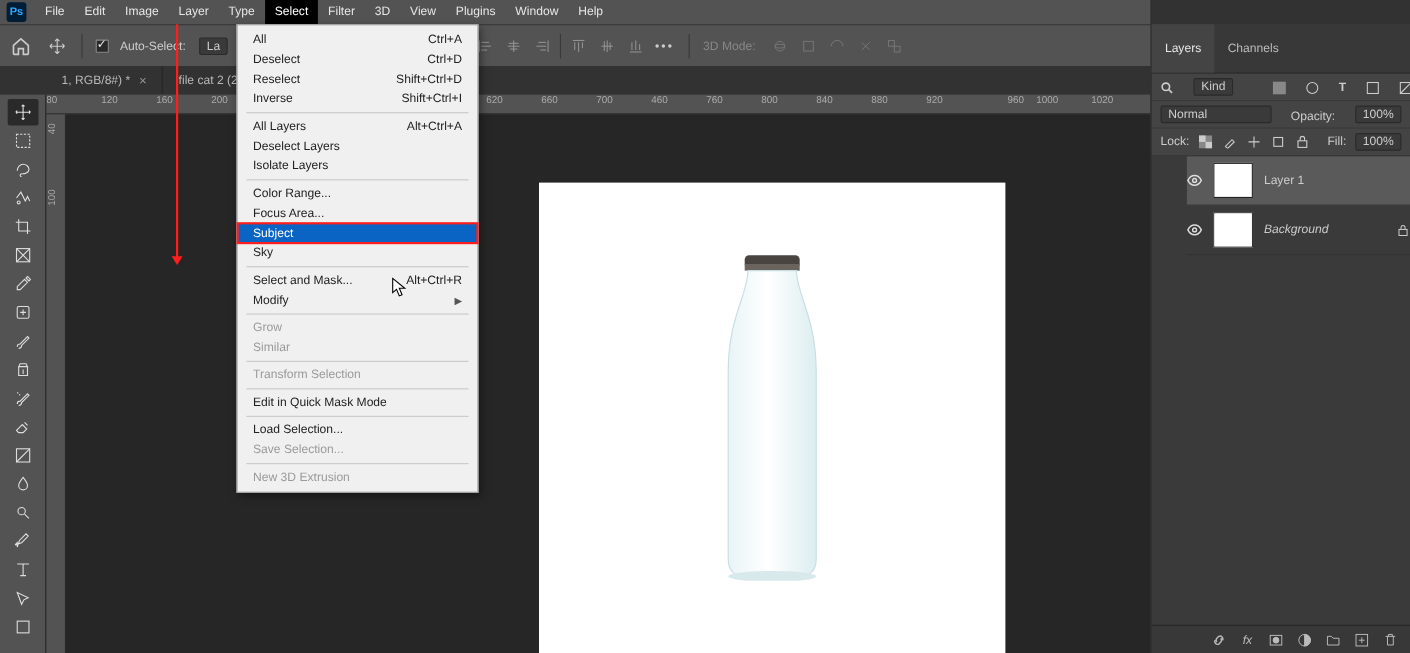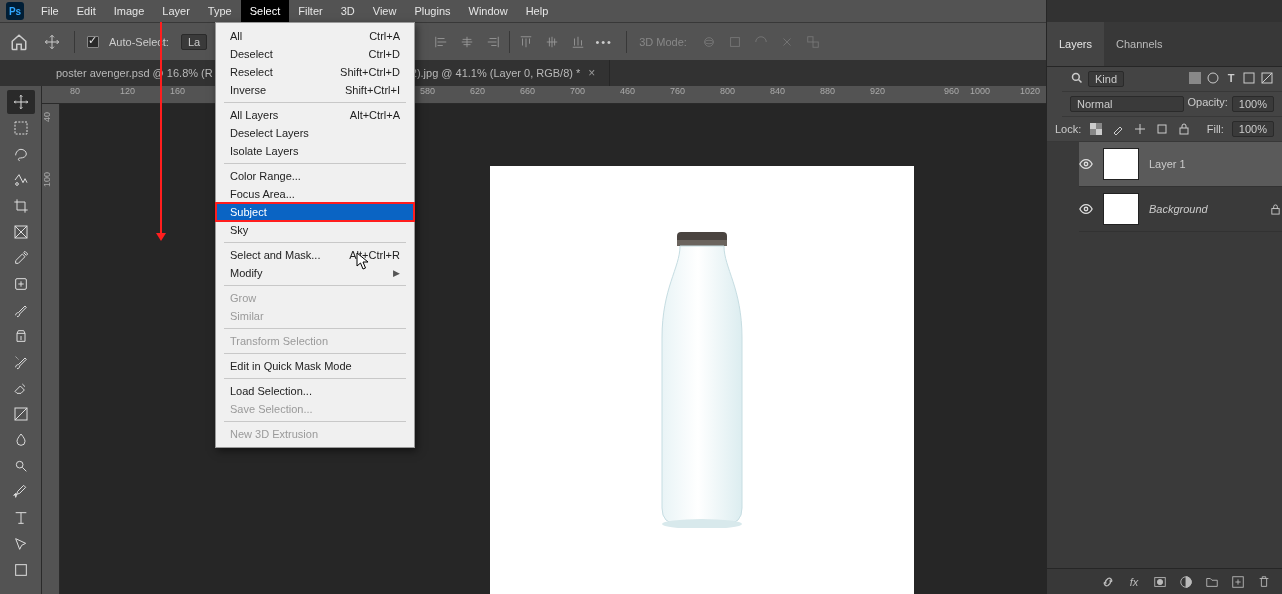--- a/index.html
+++ b/index.html
@@ -13,45 +13,45 @@
 .checkbx { width: 12px; height: 12px; background: #2a2a2a; border: 1px solid #888; display: inline-block; vertical-align: middle; margin-right: 4px; border-radius: 1px; position: relative; }
 .checkbx.checked::after { content: "✓"; position: absolute; top: -3px; left: 0; font-size: 11px; color: #e6e6e6; }
 .optgroup { display: flex; align-items: center; gap: 6px; }
 .sep { width: 1px; height: 22px; background: #383838; }
 .opt-icon { width: 20px; height: 20px; display: inline-flex; align-items: center; justify-content: center; color: #ccc; }
 .tabs { height: 26px; background: #323232; display: flex; align-items: stretch; padding-left: 42px; }
 .tab { padding: 0 14px; display: flex; align-items: center; color: #b8b8b8; border-right: 1px solid #262626; position: relative; cursor: pointer; }
 .tab.active { background: #323232; border-bottom: 1px solid #323232; }
 .tab .close { margin-left: 8px; font-size: 12px; color: #999; }
 .ruler-h { position: absolute; top: 86px; left: 42px; right: 236px; height: 18px; background: #535353; border-bottom: 1px solid #2a2a2a; overflow: hidden; }
-.ruler-h .tick { position: absolute; top: 0; height: 14px; color: #aaa; font-size: 9px; display: flex; align-items: flex-start; margin-left: 28px; }
+.ruler-h .tick { position: absolute; top: 0; height: 14px; color: #aaa; font-size: 9px; display: flex; align-items: flex-start; }
 .ruler-v { position: absolute; top: 104px; left: 42px; width: 18px; bottom: 0; background: #535353; border-right: 1px solid #2a2a2a; overflow: hidden; }
 .ruler-v .tick { position: absolute; left: 0; width: 18px; color: #aaa; font-size: 9px; writing-mode: vertical-rl; transform: rotate(180deg); }
 .toolbox { position: absolute; top: 86px; left: 0; width: 42px; bottom: 0; background: #535353; border-right: 1px solid #2a2a2a; display: flex; flex-direction: column; align-items: center; padding-top: 4px; gap: 2px; }
 .tool { width: 28px; height: 24px; display: flex; align-items: center; justify-content: center; color: #ddd; cursor: pointer; border-radius: 2px; }
 .tool.active { background: #2a2a2a; }
 .tool svg { width: 16px; height: 16px; }
 .canvas-area { position: absolute; top: 104px; left: 60px; right: 236px; bottom: 0; background: #262626; overflow: hidden; }
 .doc { position: absolute; top: 62px; left: 430px; width: 424px; height: 428px; background: #fff; }
 .bottle { position: absolute; left: 132px; top: 62px; width: 160px; height: 300px; }
 .annotation { position: absolute; top: 142px; left: 366px; color: #ff1e1e; font-weight: 700; text-shadow: 0 1px 2px rgba(0,0,0,.6); font-size: 14px; z-index: 6; }
 .arrow-down { position: absolute; left: 160px; top: 22px; width: 2px; height: 213px; background: #ff1e1e; z-index: 30; }
 .arrow-down::after { content: ""; position: absolute; bottom: -6px; left: -4px; width: 0; height: 0; border-left: 5px solid transparent; border-right: 5px solid transparent; border-top: 8px solid #ff1e1e; }
-.dropdown { position: absolute; top: 22px; left: 215px; width: 200px; background: #f0f0f0; color: #222; border: 1px solid #9a9a9a; box-shadow: 2px 3px 8px rgba(0,0,0,.5); z-index: 20; padding: 4px 0; }
+.dropdown { position: absolute; top: 22px; left: 215px; width: 220px; background: #f0f0f0; color: #222; border: 1px solid #9a9a9a; box-shadow: 2px 3px 8px rgba(0,0,0,.5); z-index: 20; padding: 4px 0; }
 .dd-item { padding: 3px 14px; display: flex; justify-content: space-between; align-items: center; cursor: pointer; position: relative; }
 .dd-item.disabled { color: #9a9a9a; }
 .dd-item.highlight { background: #0a64c4; color: #fff; outline: 2px solid #ff1e1e; outline-offset: -1px; }
 .dd-sep { height: 1px; background: #c8c8c8; margin: 3px 8px; }
 .dd-item .arrow { font-size: 9px; color: #555; }
 .panels { position: absolute; top: 0; right: 0; width: 236px; bottom: 0; background: #444; border-left: 1px solid #262626; display: flex; flex-direction: column; }
 .panel-gap { height: 22px; background: #323232; }
 .panel-tabs { display: flex; background: #383838; border-bottom: 1px solid #262626; }
 .panel-tab { padding: 16px 12px; color: #bbb; cursor: pointer; }
 .panel-tab.active { background: #444; color: #e6e6e6; }
-.panel-row { display: flex; align-items: flex-start; padding: 4px 8px; gap: 4px; background: #444; border-bottom: 1px solid #383838; margin-left: 15px; }
+.panel-row { display: flex; align-items: flex-end; padding: 4px 8px; gap: 18px; background: #444; border-bottom: 1px solid #383838; }
 .sel { background: #3a3a3a; border: 1px solid #2a2a2a; padding: 1px 6px; border-radius: 2px; color: #ccc; }
 .lock-row { padding: 4px 8px; background: #444; border-bottom: 1px solid #383838; display: flex; align-items: center; gap: 8px; }
 .layer-list { flex: 1; background: #3a3a3a; overflow: auto; }
 .layer { display: flex; align-items: center; padding: 6px 0; gap: 10px; border-bottom: 1px solid #323232; cursor: pointer; margin-left: 32px; }
 .layer.selected { background: #5a5a5a; }
 .eye { width: 14px; height: 14px; display: inline-flex; align-items: center; justify-content: center; }
 .thumb { width: 36px; height: 32px; background: #fff; border: 1px solid #222; position: relative; }
 .thumb.bg::after { content: ""; position: absolute; inset: 0; background: #fff; }
 .panel-footer { height: 26px; background: #383838; border-top: 1px solid #262626; display: flex; align-items: center; justify-content: flex-end; gap: 10px; padding: 0 10px; color: #bbb; }
 .footer-icon { width: 16px; height: 16px; display: inline-flex; align-items: center; justify-content: center; cursor: pointer; }
@@ -156,21 +156,20 @@
     <span class="opt-icon">
         <svg viewBox="0 0 16 16" width="14" height="14" fill="none" stroke="#777">
           <rect x="2" y="2" width="6" height="6"></rect>
           <rect x="8" y="8" width="6" height="6"></rect>
         </svg>
       </span>
   </div>
 </div>
 
 <div class="tabs">
-    <div class="tab">poster avenger.psd @ 16.8% (R<span class="close">×</span></div>
     <div class="tab active">1, RGB/8#) *<span class="close">×</span></div>
     <div class="tab">file cat 2 (2).jpg @ 41.1% (Layer 0, RGB/8) *<span class="close">×</span></div>
   </div>
 
 <div class="ruler-h">
     <span class="tick" style="left: 0px;">80</span>
     <span class="tick" style="left: 50px;">120</span>
     <span class="tick" style="left: 100px;">160</span>
     <span class="tick" style="left: 150px;">200</span>
     <span class="tick" style="left: 200px;">460</span>

